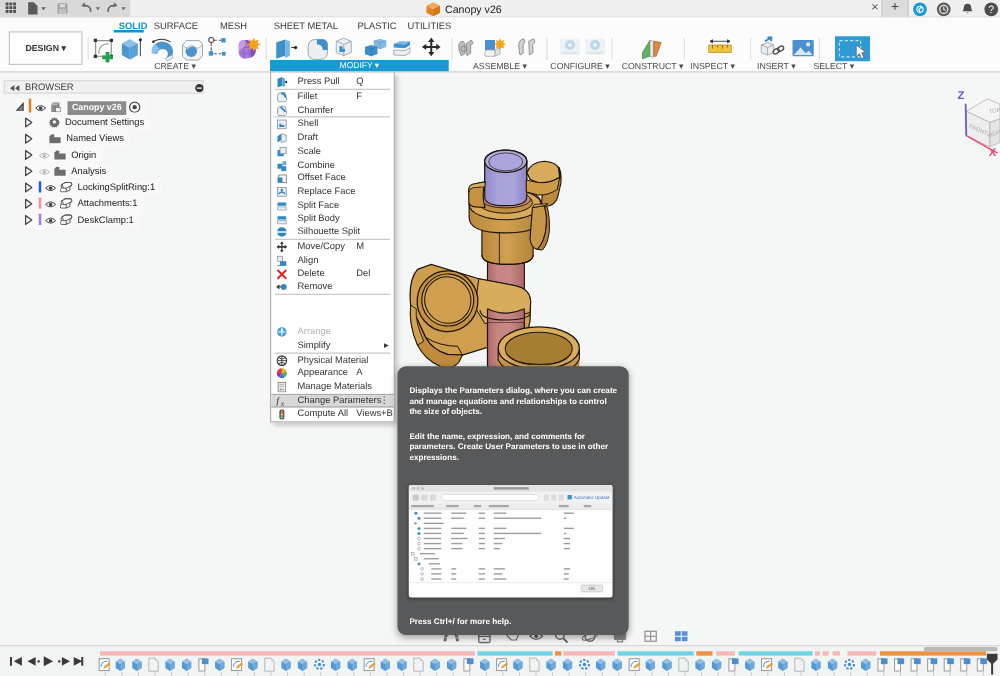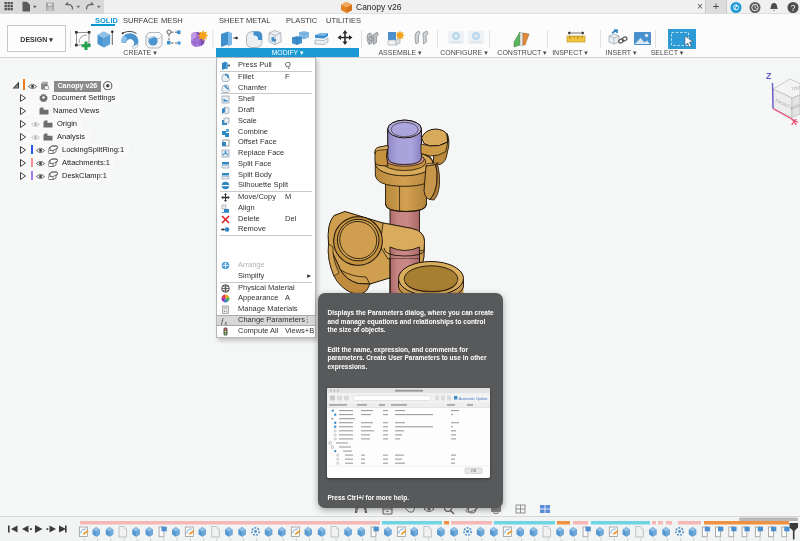--- a/index.html
+++ b/index.html
@@ -190,21 +190,21 @@
       <path d="M45 2 q3 0 3 3.5 l0.8 2.5 h-7.6 l0.8 -2.5 q0 -3.5 3 -3.5 M44 9 a1.2 1.2 0 0 0 2 0" fill="#4d4d4d"></path>
       <circle cx="64" cy="6.5" r="5.5" fill="#4d4d4d"></circle>
       <text x="64" y="9.5" font-size="8.5" fill="#fff" text-anchor="middle" font-family="Liberation Sans">?</text>
     </svg>
   </div>
 
   <div id="ribbon">
     <div class="tab active" style="left:95px">SOLID</div>
     <div id="tabul"></div>
     <div class="tab" style="left:123px">SURFACE</div>
-    <div class="tab" style="left:161px">MESH</div>
+    <div class="tab" style="left:176px">MESH</div>
     <div class="tab" style="left:219px">SHEET METAL</div>
     <div class="tab" style="left:286px">PLASTIC</div>
     <div class="tab" style="left:326px">UTILITIES</div>
     <div id="designbtn">DESIGN ▾</div>
     <div class="grouplabel" style="left:112px;width:56px">CREATE ▾</div>
     <div id="modifybar">MODIFY ▾</div>
     <div class="grouplabel" style="left:372px;width:56px">ASSEMBLE ▾</div>
     <div class="grouplabel" style="left:436px;width:56px">CONFIGURE ▾</div>
     <div class="grouplabel" style="left:494px;width:56px">CONSTRUCT ▾</div>
     <div class="grouplabel" style="left:542px;width:56px">INSPECT ▾</div>
@@ -306,20 +306,29 @@
         <ellipse cx="624.5" cy="11" rx="2.6" ry="1.8" fill="none" stroke="#555" stroke-width="1.1" transform="rotate(-30 624.5 11)"></ellipse>
         <rect x="634" y="4" width="17" height="13" rx="1" fill="#4a90ce"></rect>
         <circle cx="646.5" cy="7.5" r="1.7" fill="#dce9f5"></circle>
         <path d="M635 16 l5.5 -6 4 4.5 2.5 -2 3 3.5 Z" fill="#dce9f5"></path>
         <rect x="668" y="1" width="28" height="20" fill="#2e9bd6"></rect>
         <rect x="671.5" y="4.5" width="17" height="13" fill="none" stroke="#bfe3f5" stroke-width="1" stroke-dasharray="2.5 1.8"></rect>
         <path d="M685 8 l0 9.5 2.6 -2.6 1.8 4 1.8 -0.8 -1.8 -3.9 3.4 -0.4 Z" fill="#fff" stroke="#444" stroke-width="0.5"></path>
       </svg>
   </div>
 
+  <div id="browserhdr"><span style="margin-left:16px">BROWSER</span>
+    <svg class="abs" style="left:4px;top:3px" width="8" height="5" viewBox="0 0 8 5">
+        <path d="M3.5 0 v5 l-3.5 -2.5 Z M7.5 0 v5 l-3.5 -2.5 Z" fill="#555"></path>
+      </svg>
+    <svg class="abs" style="left:152px;top:2px" width="7" height="7" viewBox="0 0 7 7">
+        <circle cx="3.5" cy="3.5" r="3.3" fill="#333"></circle>
+        <rect x="1.5" y="3" width="4" height="1" fill="#fff"></rect>
+      </svg>
+  </div>
   <div class="brow" style="left:12px;top:79px"><svg width="7.5" height="8" viewBox="0 0 7.5 8" style="margin-right:3px;vertical-align:-1px">
         <path d="M7 0.5 V7.5 H0.5 Z" fill="#3c3c3c"></path>
         <path d="M6 3.2 L6 6.8 L2.4 6.8 Z" fill="#8a8a8a"></path>
       </svg><span class="cbar" style="background:#e87d1e;height:11px"></span><svg width="9" height="7" viewBox="0 0 9 7" style="margin-right:3px">
         <path d="M0.5 3.5 Q4.5 -0.5 8.5 3.5 Q4.5 7.5 0.5 3.5 Z" fill="none" stroke="#444" stroke-width="0.8"></path>
         <circle cx="4.5" cy="3.5" r="1.4" fill="#444"></circle>
       </svg><svg width="10" height="9" viewBox="0 0 10 9" style="margin-right:4px">
         <path d="M1 2.5 h5 v6 h-5 Z" fill="#8a8a8a"></path>
         <path d="M1 2.5 L2.5 0.8 h5 L6 2.5 Z" fill="#a5a5a5"></path>
         <path d="M6 2.5 L7.5 0.8 V6.8 L6 8.5 Z" fill="#777"></path>

